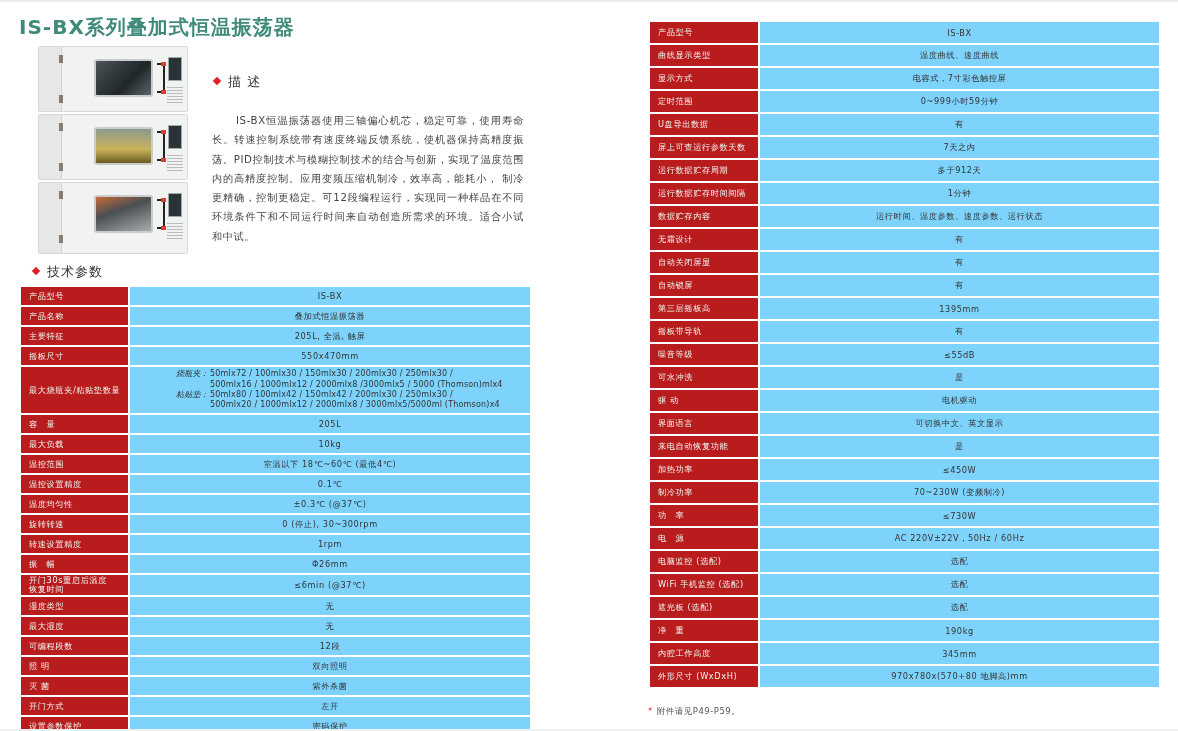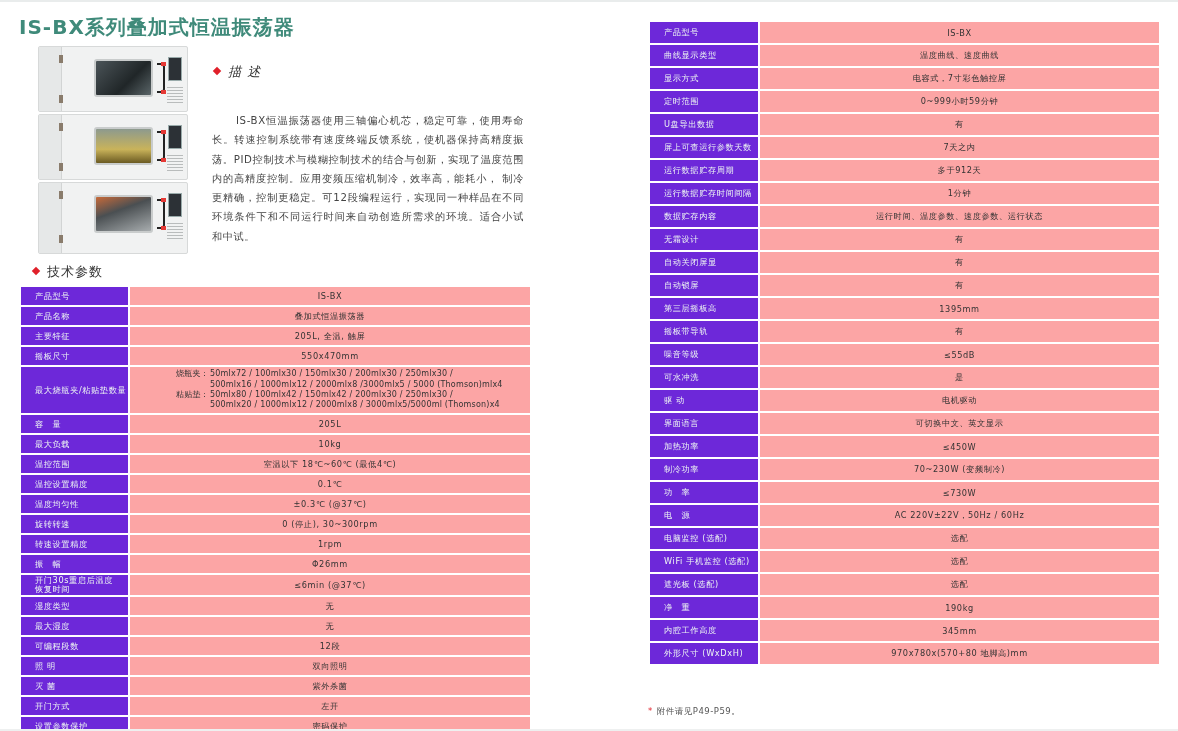--- a/index.html
+++ b/index.html
@@ -38,32 +38,32 @@
   }
   .desc {
     position:absolute; left:212px; top:95px; width:312px; font-size:10.2px; line-height:19.3px;
     color:#444; letter-spacing:0.6px; text-indent:24px; text-align:justify;margin-top:16px;
   }
 
   table.spec { position:absolute; border-collapse:separate; border-spacing:0 2px; table-layout:fixed; }
   table.spec td {
     font-size:8.2px; padding:0; height:18px; vertical-align:middle; letter-spacing:0.6px;
   }
-  table.spec td.k { background:#6d28d9; color:#eef6f3; padding-left:14px; border-right:2px solid #ffffff; }
-  table.spec td.v { background:#fca5a5; color:#333; text-align:center; }
+  table.spec td.k { background:#b91c1c; color:#eef6f3; padding-left:8px; border-right:2px solid #ffffff; }
+  table.spec td.v { background:#7dd3fc; color:#333; text-align:center; }
   #left-table { left:21px; top:285px; width:509px; }
   #left-table col.kc { width:109px; }
   #right-table { left:650px; top:20px; width:509px; border-spacing:0 2.45px; }
   #right-table col.kc { width:110px; }
   #right-table td { height:21px; }
   #left-table tr.tall td { height:46px; }
   #left-table tr.two td { height:20px; }
   .k2 { line-height:9px; display:block; }
   .flask { text-align:left !important; padding-left:46px !important; line-height:10.4px; font-size:8px !important; letter-spacing:0.2px !important; }
-  .flask .lbl { display:inline-block; width:34px; }
+  .flask .lbl { display:inline-block; width:34px;font-style:italic; }
   .flask .ind { display:inline-block; width:34px; }
   .note { position:absolute; left:648px; top:706px; font-size:8.5px; color:#555; white-space:nowrap; letter-spacing:0.5px; }
   .note .star { color:#e0202a; margin-right:4px; }
 </style>
 </head>
 <body>
 
 <div class="topline"></div>
 
 <div class="title">IS-BX系列叠加式恒温振荡器</div>
@@ -91,21 +91,21 @@
     <div class="side"></div>
       <div class="hinge" style="top:8px"></div>
       <div class="hinge" style="top:52px"></div>
     <div class="win" style="background:linear-gradient(160deg,#c76a3a,#4a4f52 40%,#a7acae);"></div>
     <div class="handle"></div>
       <div class="panel"></div>
       <div class="vents"></div>
   </div>
 </div>
 
-<div class="heading" style="left:214px; top:63px;font-style:italic;">
+<div class="heading" style="left:214px; top:73px;">
   <span class="diamond"></span><span>描 述</span>
 </div>
 <div class="desc">IS-BX恒温振荡器使用三轴偏心机芯，稳定可靠，使用寿命长。转速控制系统带有速度终端反馈系统，使机器保持高精度振荡。PID控制技术与模糊控制技术的结合与创新，实现了温度范围内的高精度控制。应用变频压缩机制冷，效率高，能耗小， 制冷更精确，控制更稳定。可12段编程运行，实现同一种样品在不同环境条件下和不同运行时间来自动创造所需求的环境。适合小试和中试。</div>
 
 <div class="heading" style="left:33px; top:263px;">
   <span class="diamond"></span><span>技术参数</span>
 </div>
 
 <table class="spec" id="left-table">
   <colgroup>
@@ -280,20 +280,24 @@
       </tr>
       <tr>
         <td class="k">驱 动</td>
         <td class="v">电机驱动</td>
       </tr>
       <tr>
         <td class="k">界面语言</td>
         <td class="v">可切换中文、英文显示</td>
       </tr>
       <tr>
+        <td class="k">来电自动恢复功能</td>
+        <td class="v">是</td>
+      </tr>
+      <tr>
         <td class="k">加热功率</td>
         <td class="v">≤450W</td>
       </tr>
       <tr>
         <td class="k">制冷功率</td>
         <td class="v">70~230W (变频制冷)</td>
       </tr>
       <tr>
         <td class="k">功　率</td>
         <td class="v">≤730W</td>

